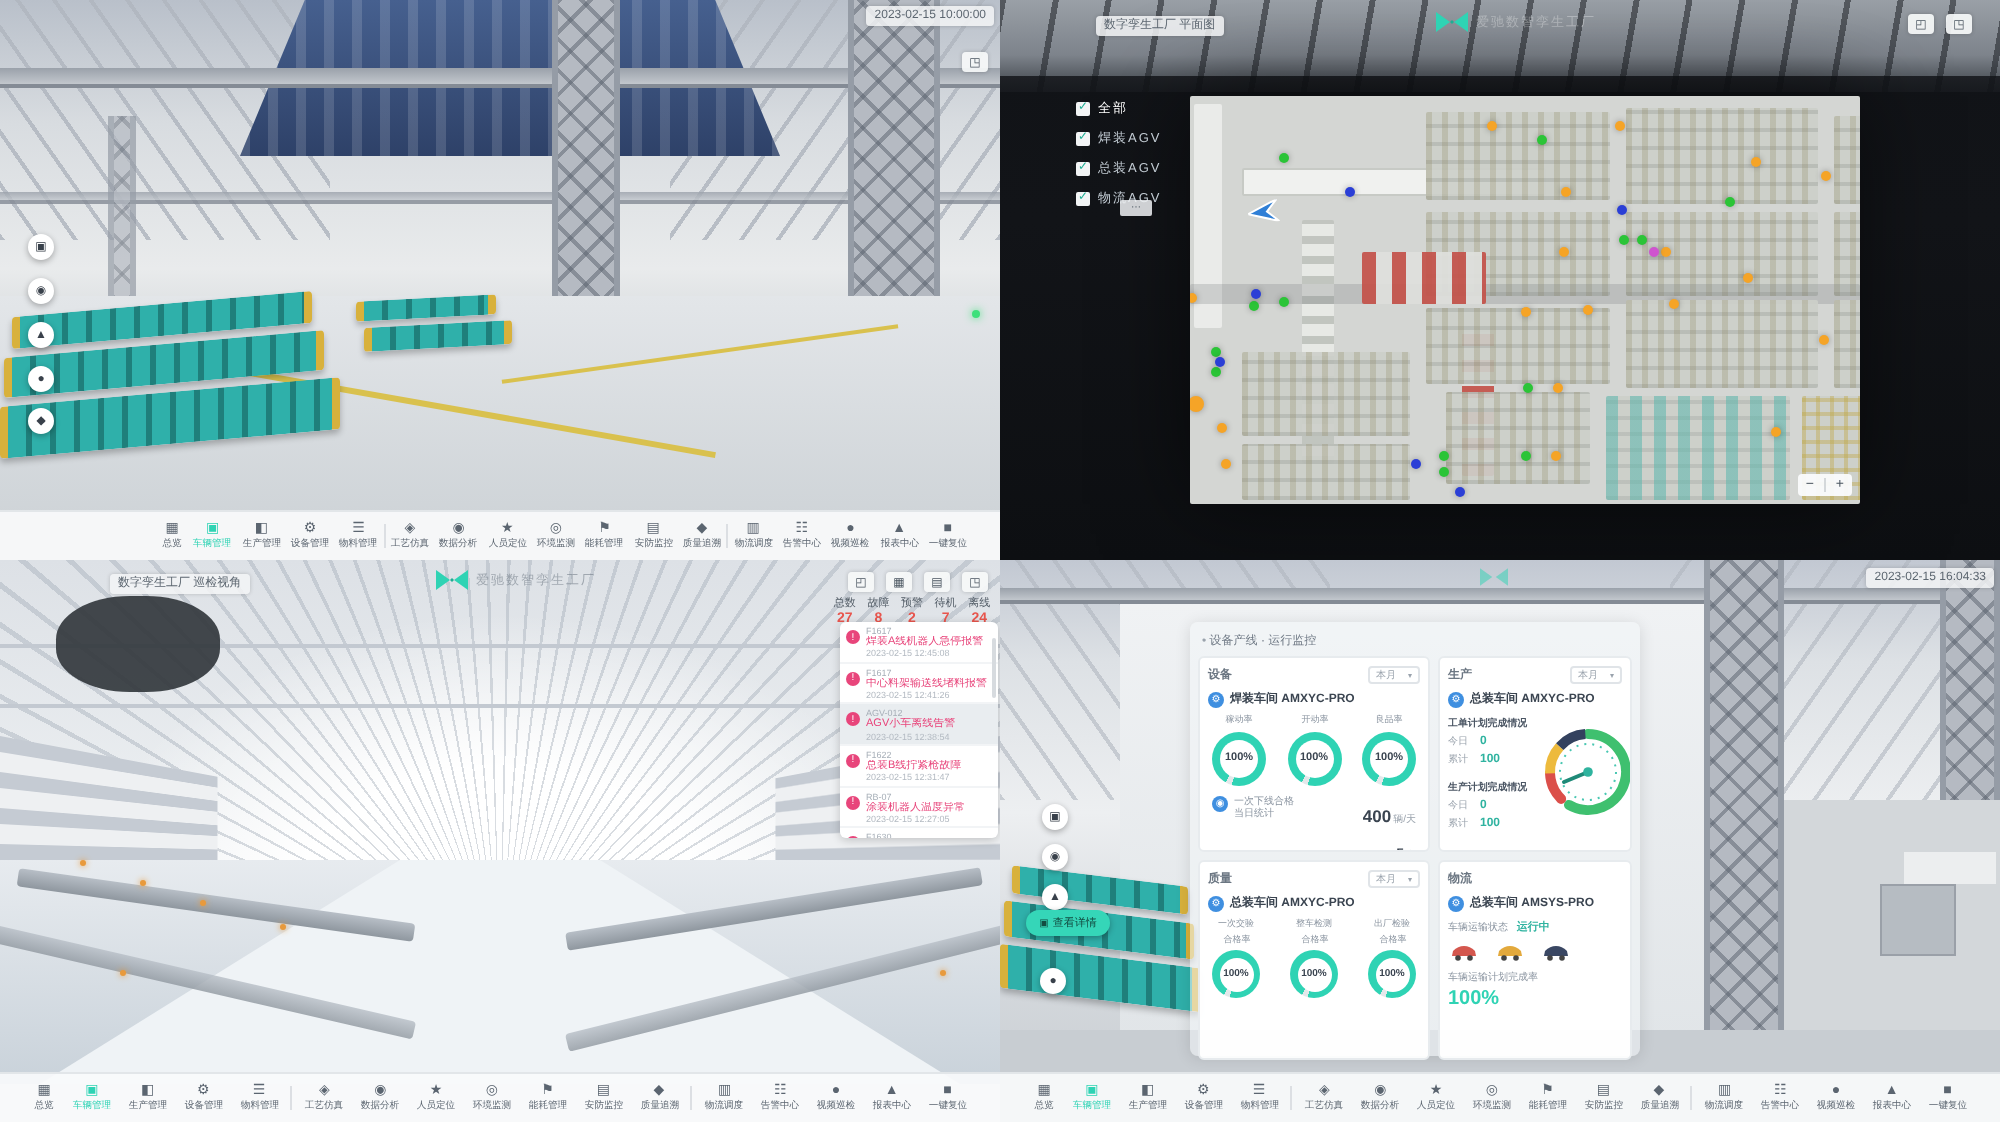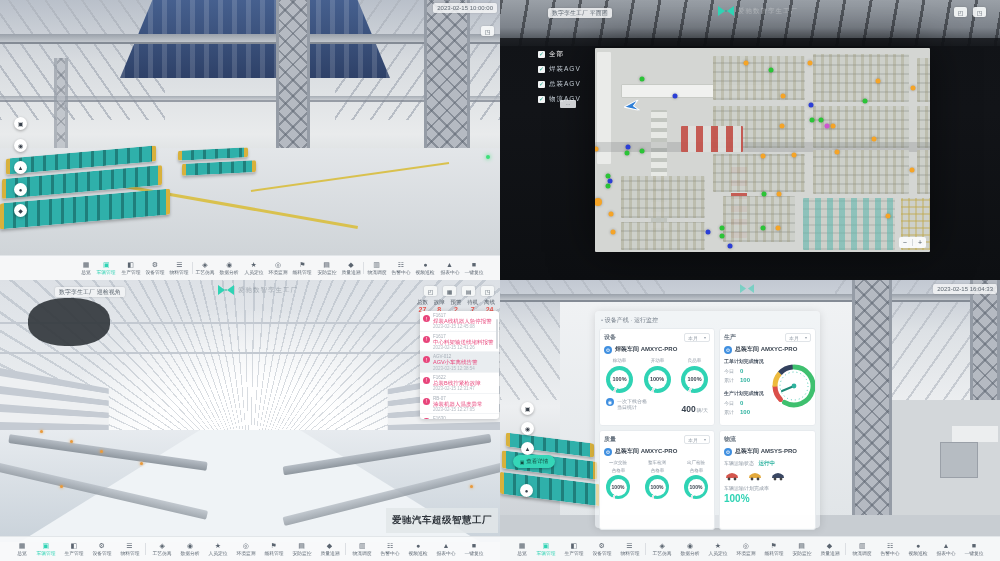--- a/index.html
+++ b/index.html
@@ -522,21 +522,20 @@
             <div class="al-tm">2023-02-15 12:27:05</div>
           </div>
         </div>
         <div class="al-item">
           <span class="al-ico">!</span>
           <div>
             <div class="al-id">F1630</div>
           </div>
         </div>
       </div>
-    <div class="bl-banner">爱驰汽车超级智慧工厂</div>
     <nav class="toolbar">
         <div class="tb-item">
           <span class="tb-ico">▦</span>
           <span class="tb-lab">总览</span>
         </div>
         <div class="tb-item active">
           <span class="tb-ico">▣</span>
           <span class="tb-lab">车辆管理</span>
         </div>
         <div class="tb-item">

